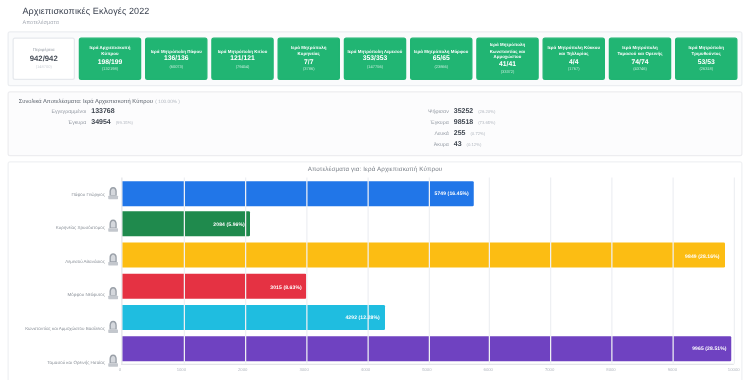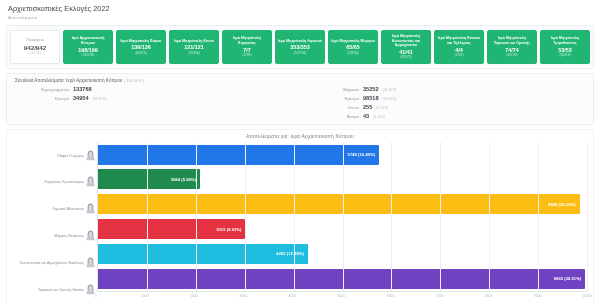--- a/index.html
+++ b/index.html
@@ -10,21 +10,21 @@
     height: 304px;
     overflow: hidden;
     background: #ffffff;
     font-family: "Liberation Sans", "DejaVu Sans", sans-serif;
     color: #444b54;
     -webkit-font-smoothing: antialiased;
   }
 
   
   .page-header {
-    padding: 4px 8px 2px 8px;
+    padding: 4px 8px 2px 18px;
   }
   .page-title {
     font-size: 7.2px;
     color: #3b4250;
     letter-spacing: .1px;
     line-height: 1.35;
   }
   .breadcrumb {
     font-size: 4.4px;
     color: #a8adb6;

